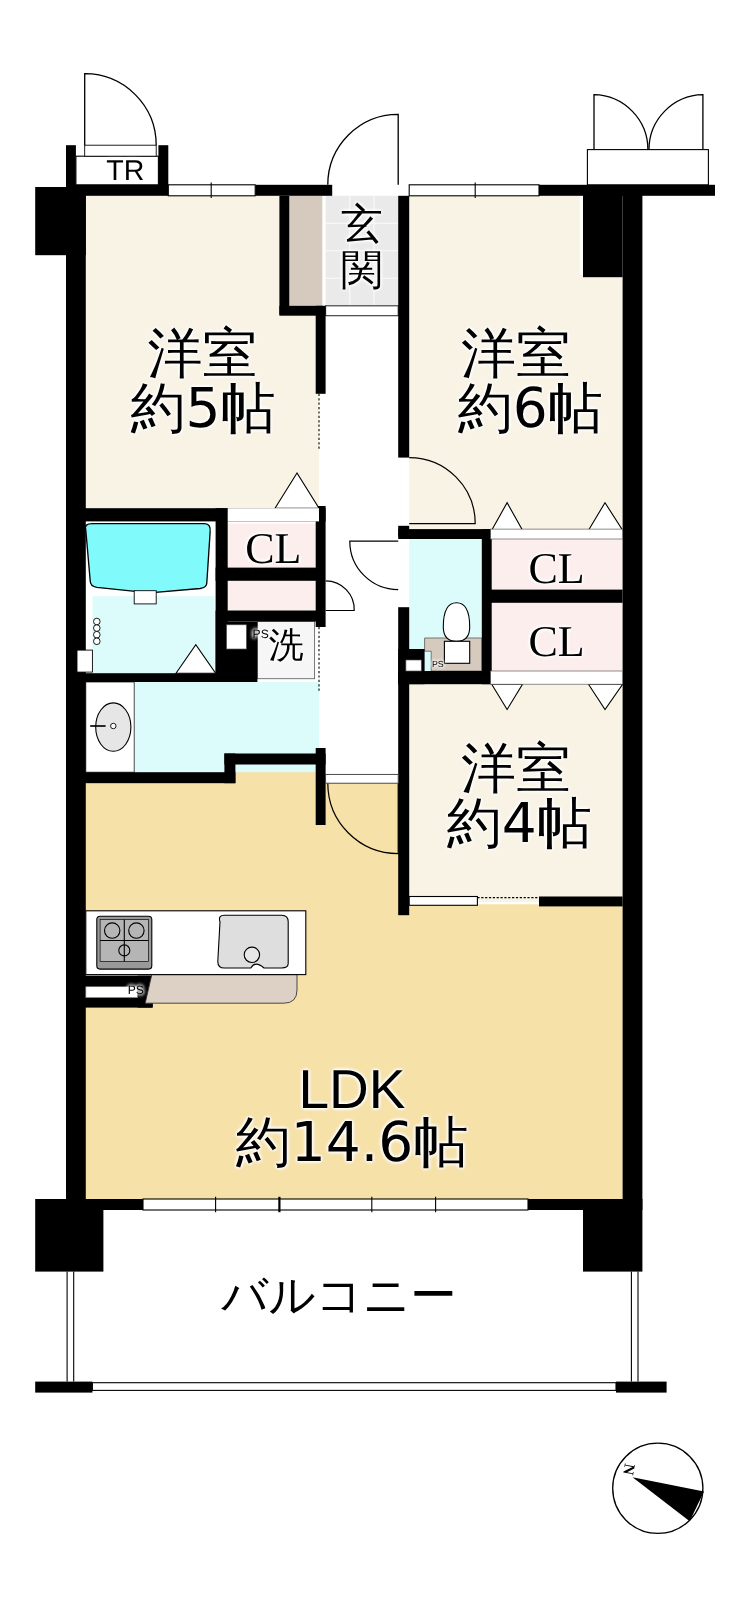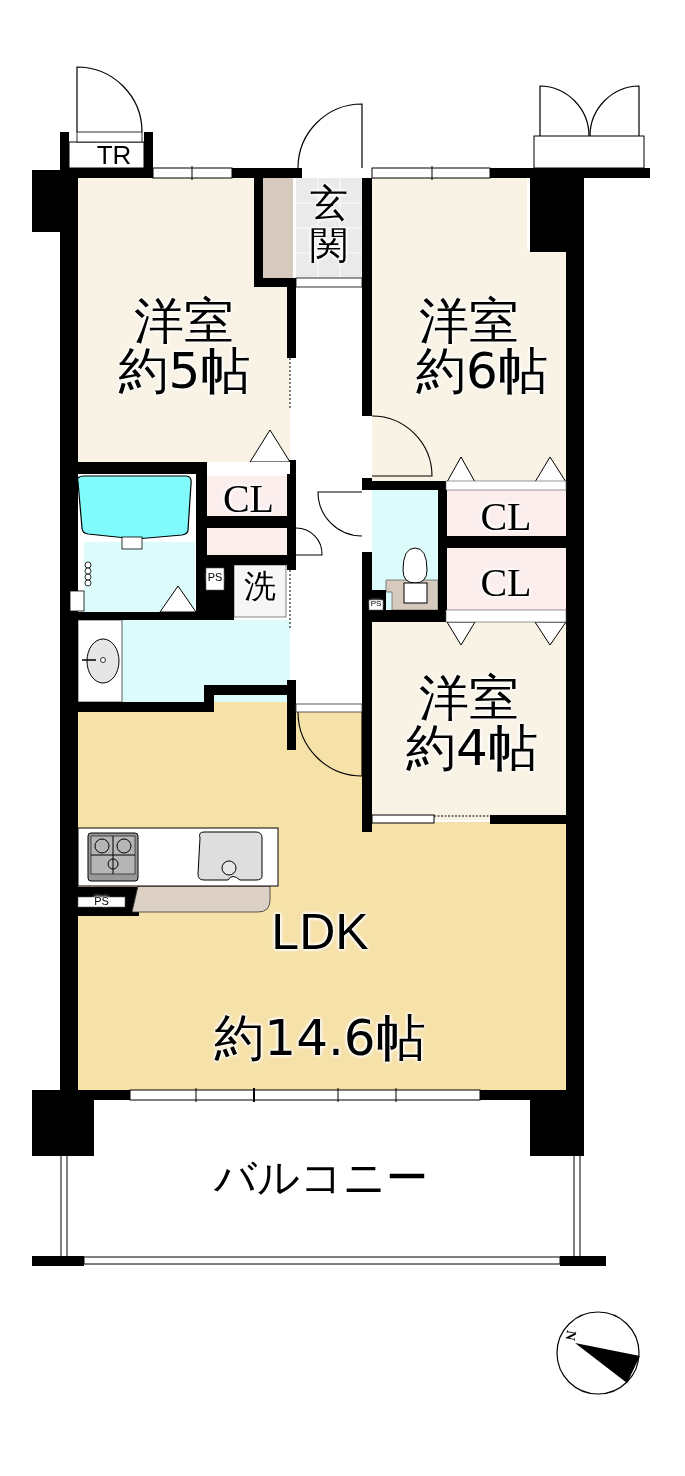--- a/index.html
+++ b/index.html
@@ -3,21 +3,21 @@
 <meta charset="utf-8">
 <style>
   html, body { margin:0; padding:0; background:#ffffff; }
   body { width:685px; height:1476px; position:relative; overflow:hidden;
          font-family:"DejaVu Sans", "Liberation Sans", sans-serif; }
   #plan { position:absolute; left:0; top:0; width:685px; height:1476px; }
   .lbl { position:absolute; color:#000; text-align:center; line-height:1.05;
          text-shadow: 0 0 3px #fff, 0 0 3px #fff, 0 0 4px #fff, 0 0 4px #fff; }
   .room-lbl { font-size:50px; }
   .cl-lbl { font-size:40px; font-family:Liberation Serif, serif; }
-  .small-lbl { font-size:11px; font-family:"Liberation Sans", sans-serif; }
+  .small-lbl { font-size:11px; font-family:"Liberation Sans", sans-serif;padding-left:22px; }
   .entry-lbl { font-size:38px; }
   .tr-lbl { font-size:26px; font-family:"Liberation Sans", sans-serif; }
   .balc-lbl { font-size:42px; }
 </style>
 </head>
 <body>
 
 <svg id="plan" viewBox="0 0 685 1476" xmlns="http://www.w3.org/2000/svg">
 
   <g>
@@ -246,18 +246,18 @@
 
 <div class="lbl" style="left:234px; top:570px; width:52px; font-size:32px;">洗</div>
 
 <div class="lbl small-lbl" style="left:206px; top:572px; width:18px;">PS</div>
 <div class="lbl small-lbl" style="left:78px; top:896px; width:47px;">PS</div>
 <div class="lbl small-lbl" style="left:367px; top:600px; width:18px; font-size:8px;">PS</div>
 
 <div class="lbl room-lbl" style="left:372px; top:672px; width:194px;">洋室</div>
 <div class="lbl room-lbl" style="left:372px; top:722px; width:200px;">約4帖</div>
 
-<div class="lbl room-lbl" style="left:170px; top:906px; width:300px; font-family:'Liberation Sans', sans-serif;text-align:center;">LDK</div>
+<div class="lbl room-lbl" style="left:170px; top:964px; width:300px; font-family:'Liberation Sans', sans-serif;text-align:center;">LDK</div>
 <div class="lbl room-lbl" style="left:170px; top:1012px; width:300px;">約14.6帖</div>
 
-<div class="lbl balc-lbl" style="left:131px; top:1156px; width:380px;">バルコニー</div>
+<div class="lbl balc-lbl" style="left:118px; top:1156px; width:380px;">バルコニー</div>
 
 <div class="lbl" style="left:560px; top:1328px; width:20px; font-size:14px; font-weight:bold; font-family:'Liberation Serif', serif; transform:rotate(100deg);">N</div>
 
 </body></html>

